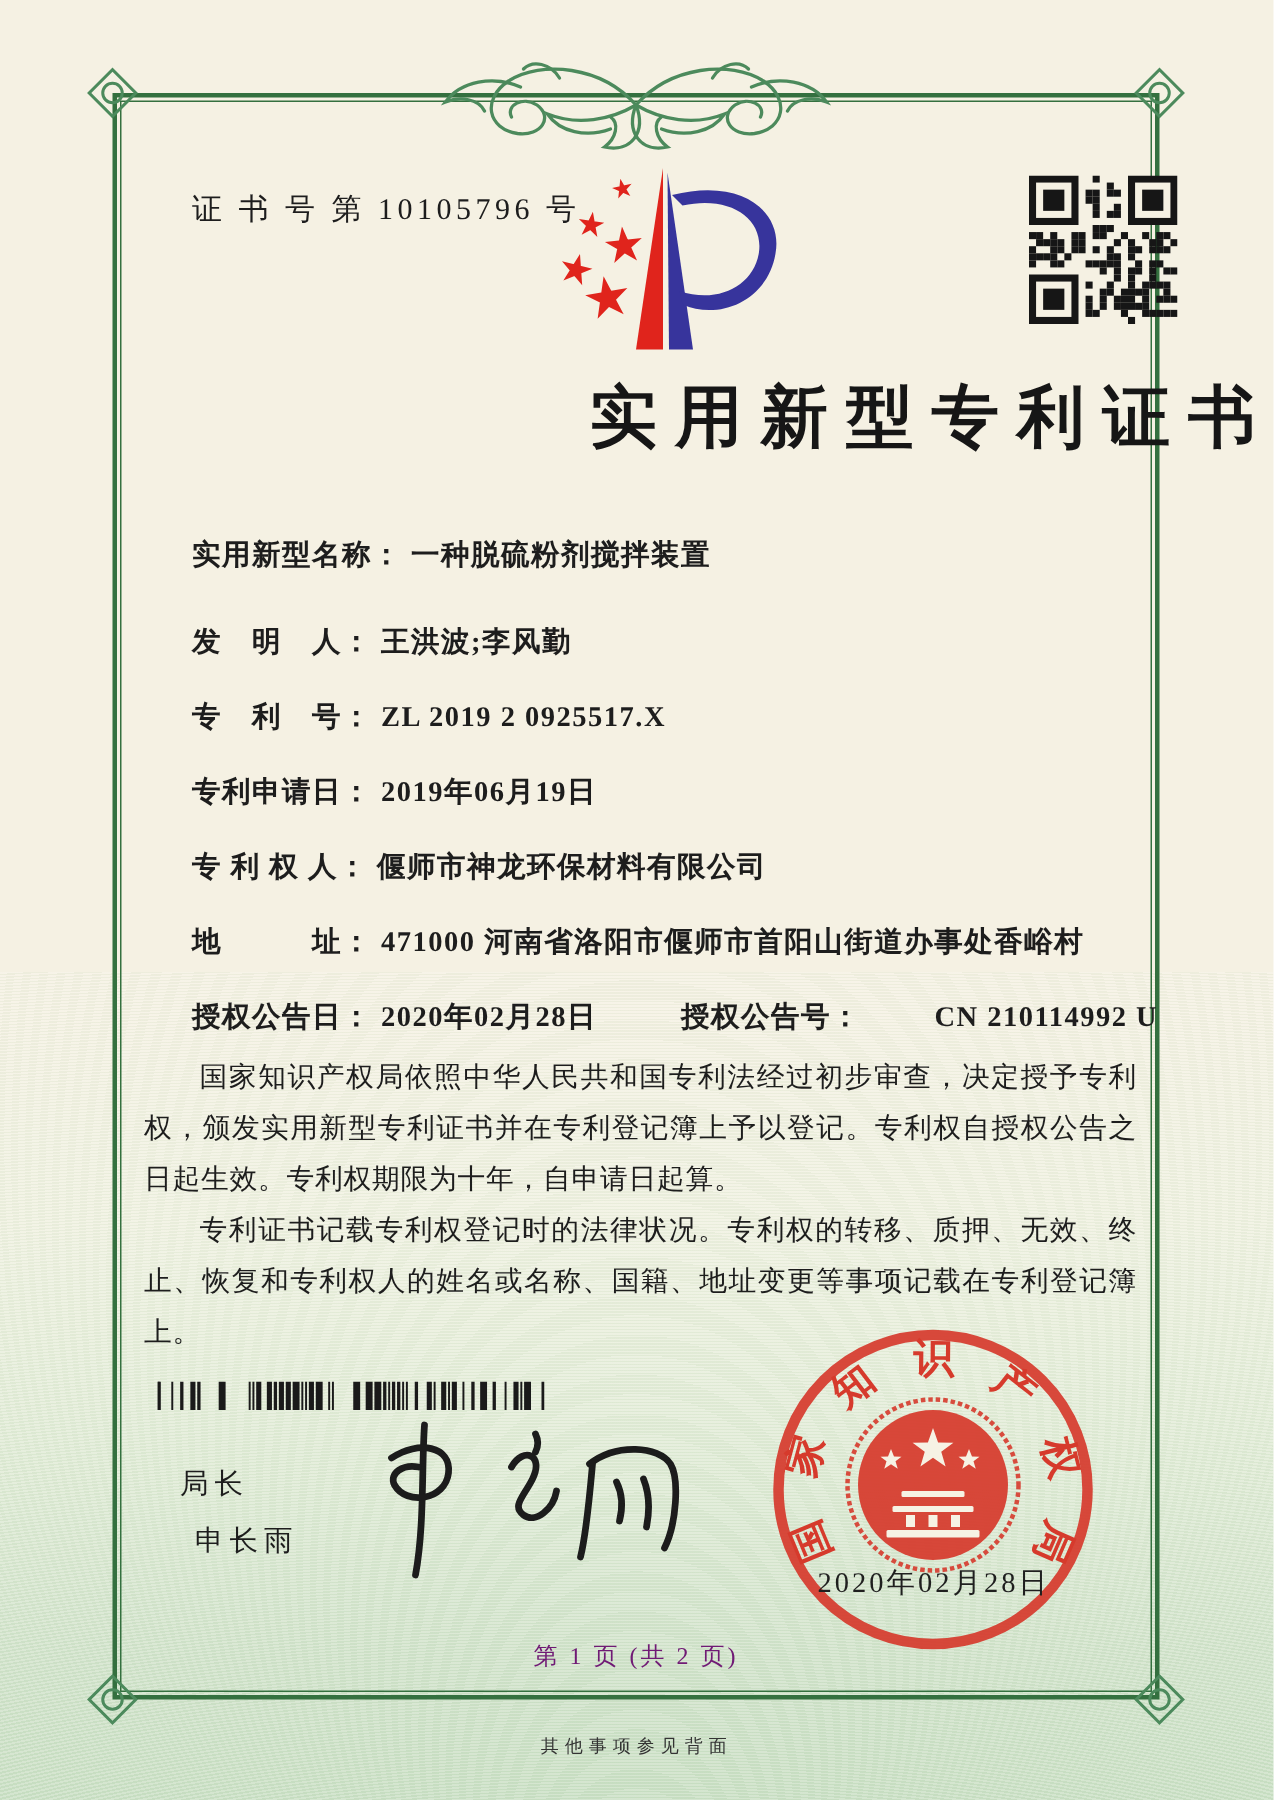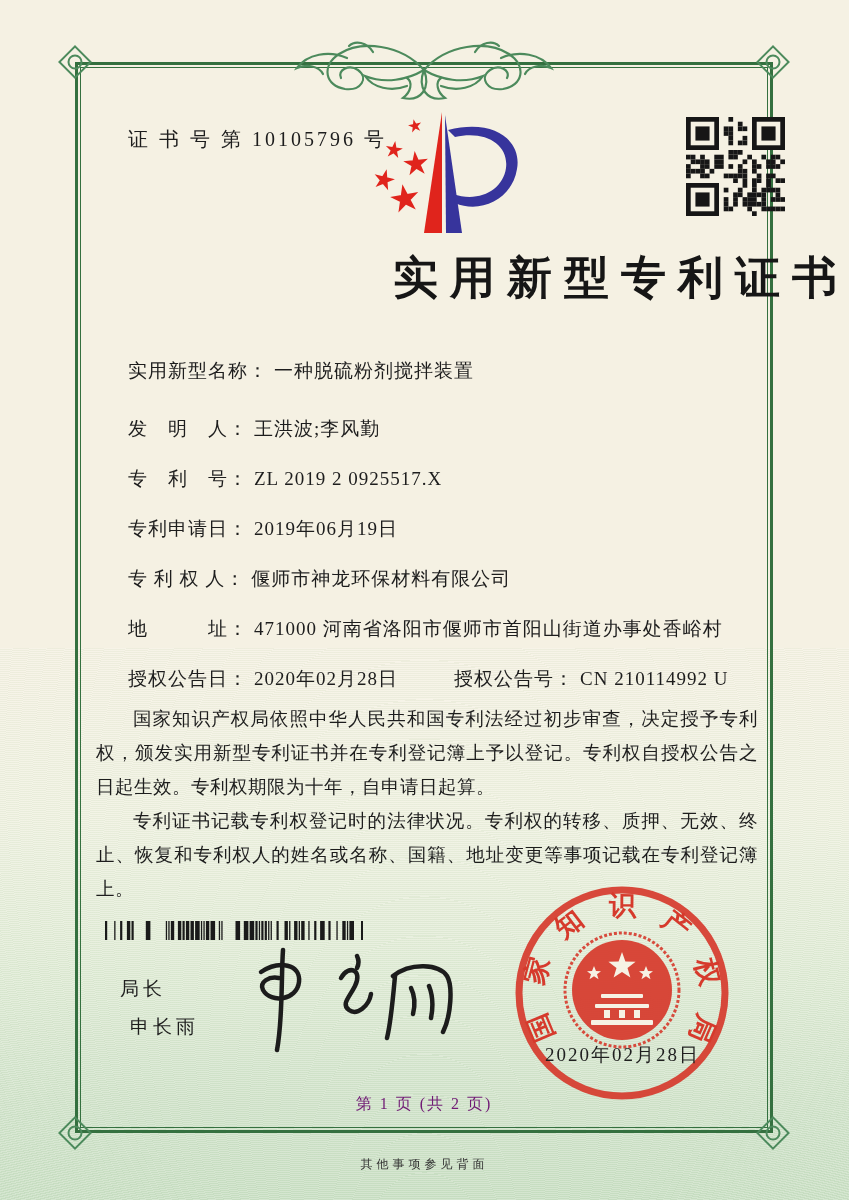--- a/index.html
+++ b/index.html
@@ -23,25 +23,25 @@
   }
   .border-inner{
     position:absolute;inset:2px;border:1px solid #34703f;
   }
   .cert-no{position:absolute;left:128px;top:126px;font-size:20px;letter-spacing:3px;}
   .title{
     position:absolute;left:0;right:0;top:248px;text-align:right;
     font-size:45px;font-weight:600;letter-spacing:12px;color:#161616;
   }
   .fields{position:absolute;left:128px;top:358px;width:600px;}
-  .frow{display:flex;align-items:flex-start;font-size:19px;line-height:26px;margin-bottom:24px;white-space:nowrap;}
+  .frow{display:flex;align-items:flex-start;font-size:19px;line-height:26px;margin-bottom:24px;white-space:nowrap;font-weight:bold;}
   .frow.first{margin-bottom:32px;}
   .flabel{flex:0 0 auto;letter-spacing:1px;}
   .fvalue{margin-left:6px;letter-spacing:1px;}
-  .pair2{margin-left:56px;display:inline-flex;}
+  .pair2{margin-left:56px;display:inline-flex;gap:43px;}
   .body-text{position:absolute;left:96px;top:702px;width:662px;font-size:18.5px;line-height:34px;text-align:justify;letter-spacing:.5px;}
   .body-text p{margin:0;text-indent:2em;}
   .sig-title{position:absolute;left:120px;top:976px;font-size:19px;letter-spacing:4px;}
   .sig-name{position:absolute;left:130px;top:1014px;font-size:19px;letter-spacing:4px;}
   .signature{position:absolute;left:245px;top:938px;}
   .seal{position:absolute;left:505px;top:876px;}
   .seal-date{position:absolute;left:505px;top:1042px;width:235px;text-align:center;font-size:19px;letter-spacing:2px;color:#1f1f1f;}
   .page-info{position:absolute;left:75px;top:1094px;width:698px;text-align:center;font-size:16px;letter-spacing:2px;color:#701a75;}
   .back-note{position:absolute;left:0;top:1156px;width:849px;text-align:center;font-size:12px;letter-spacing:4px;color:#333;}
   .logo{position:absolute;left:358px;top:106px;}

